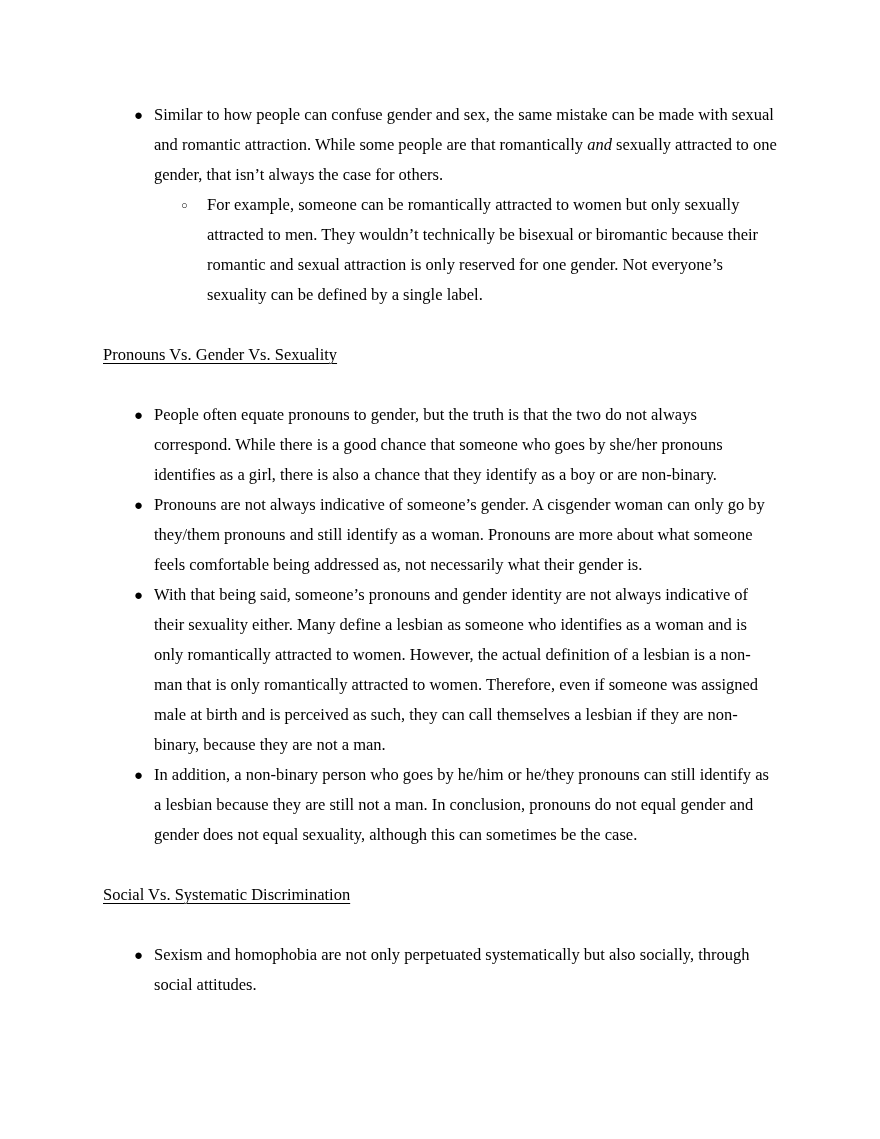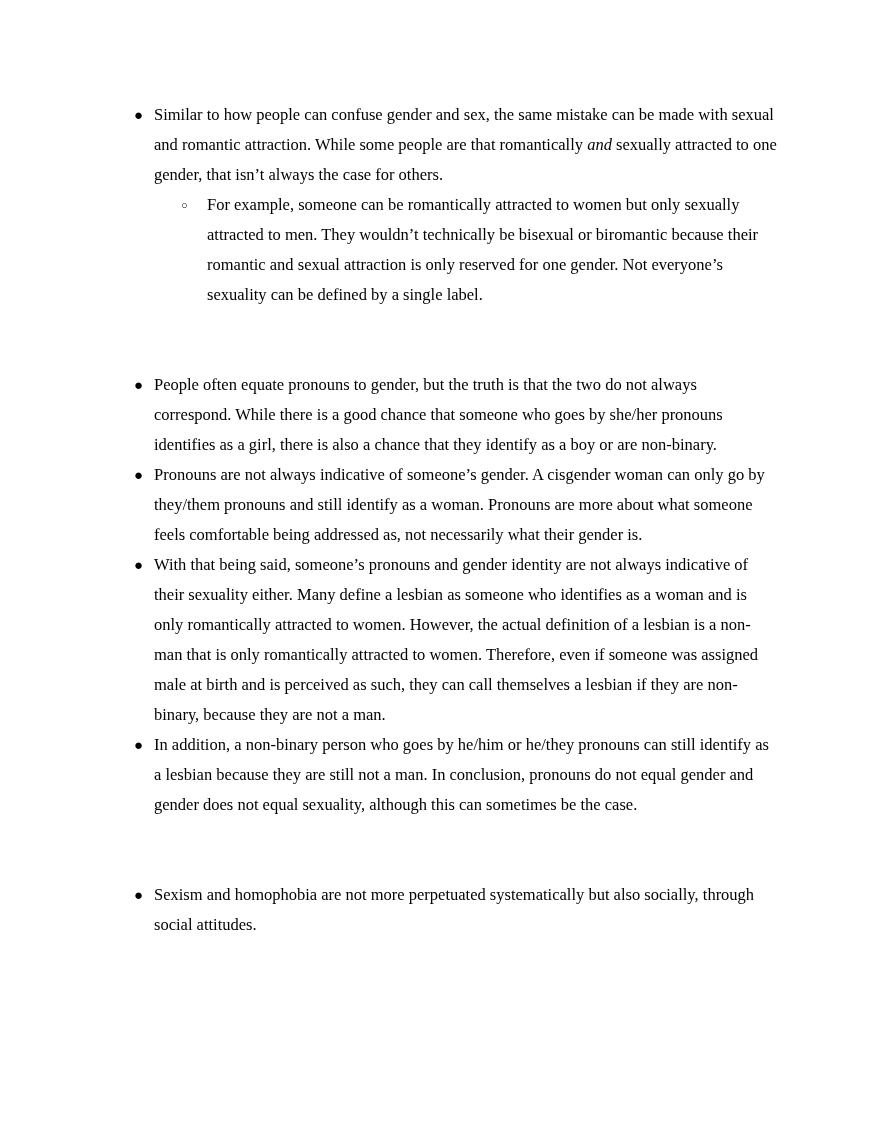--- a/index.html
+++ b/index.html
@@ -124,20 +124,21 @@
           <li class="subbullet">
             <span class="marker">○</span>
             <span class="para-text">For example, someone can be romantically attracted to women but only sexually attracted to men. They wouldn’t technically be bisexual or biromantic because their romantic and sexual attraction is only reserved for one gender. Not everyone’s sexuality can be defined by a single label.</span>
           </li>
         </ul>
       </li>
     </ul>
 
     <div class="spacer-line"></div>
 
+    <div class="heading"><span class="h-text">Pronouns Vs. Gender Vs. Sexuality</span></div>
 
     <div class="spacer-line"></div>
 
     <ul class="level1">
       <li class="bullet">
         <span class="marker">●</span>
         <span class="para-text">People often equate pronouns to gender, but the truth is that the two do not always correspond. While there is a good chance that someone who goes by she/her pronouns identifies as a girl, there is also a chance that they identify as a boy or are non-binary.</span>
       </li>
       <li class="bullet">
         <span class="marker">●</span>
@@ -148,24 +149,25 @@
         <span class="para-text">With that being said, someone’s pronouns and gender identity are not always indicative of their sexuality either. Many define a lesbian as someone who identifies as a woman and is only romantically attracted to women. However, the actual definition of a lesbian is a non-man that is only romantically attracted to women. Therefore, even if someone was assigned male at birth and is perceived as such, they can call themselves a lesbian if they are non-binary, because they are not a man.</span>
       </li>
       <li class="bullet">
         <span class="marker">●</span>
         <span class="para-text">In addition, a non-binary person who goes by he/him or he/they pronouns can  still identify as a lesbian because they are still not a man. In conclusion, pronouns do not equal gender and gender does not equal sexuality, although this can sometimes be the case.</span>
       </li>
     </ul>
 
     <div class="spacer-line"></div>
 
+    <div class="heading"><span class="h-text">Social Vs. Systematic Discrimination</span></div>
 
     <div class="spacer-line"></div>
 
     <ul class="level1">
       <li class="bullet">
         <span class="marker">●</span>
-        <span class="para-text">Sexism and homophobia are not more perpetuated systematically but also socially, through social attitudes.</span>
+        <span class="para-text">Sexism and homophobia are not only perpetuated systematically but also socially, through social attitudes.</span>
       </li>
     </ul>
 
   </div>
 </div>
 
 </body></html>

